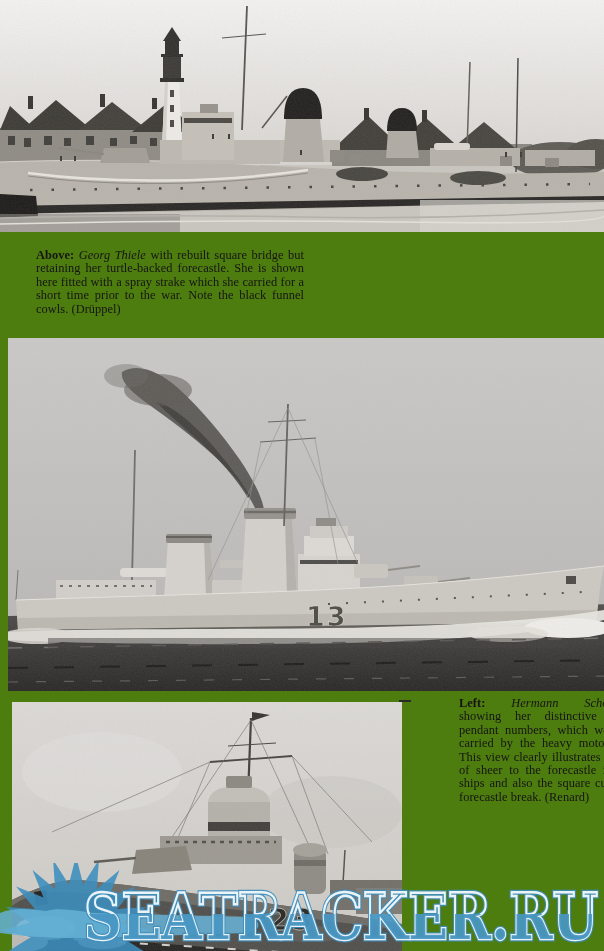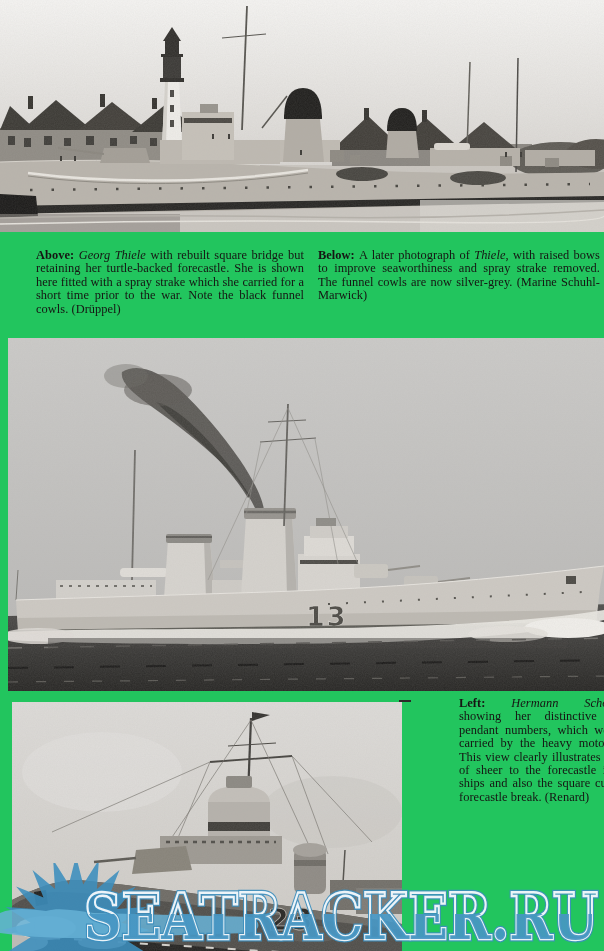--- a/index.html
+++ b/index.html
@@ -1,18 +1,18 @@
 <!DOCTYPE html>
 <html><head>
 <meta charset="utf-8">
 <style>
   html,body{margin:0;padding:0;background:#ffffff;}
   .page{
     position:relative;width:604px;height:951px;margin:0 auto;
-    background:#22c55e;overflow:hidden;
+    background:#4d7c0f;overflow:hidden;
     font-family:"Liberation Serif", serif;
   }
   .photo{position:absolute;line-height:0;}
   .photo svg{display:block;}
   .photo-top{left:0;top:0;}
   .photo-middle{left:0;top:330px;}
   .photo-bottom{left:0;top:690px;}
   .caption{
     position:absolute;font-size:12.4px;line-height:13.4px;
     text-align:justify;color:#161513;letter-spacing:0.05px;
@@ -142,21 +142,20 @@
       </g>
       <rect x="0" y="214" width="180" height="18" fill="#8a8680" opacity="0.6"></rect>
       <rect x="420" y="200" width="184" height="32" fill="#d9d6d0" opacity="0.7"></rect>
       <path d="M0,218 Q150,214 300,217 T604,210" stroke="#b5b1aa" stroke-width="1.5" fill="none"></path>
       <path d="M0,224 Q200,219 400,222 T604,216" stroke="#e6e3dd" stroke-width="1.5" fill="none"></path>
       <rect width="604" height="232" filter="url(#gA)" opacity="0.5"></rect>
     </svg>
   </figure>
 
   <div class="caption caption-above"><span class="seg-b">Above: </span><span class="seg-i">Georg Thiele</span><span> with rebuilt square bridge but retaining her turtle-backed forecastle. She is shown here fitted with a spray strake which she carried for a short time prior to the war. Note the black funnel cowls. (Drüppel)</span></div>
-  <div class="caption caption-below"><span class="seg-b">Below: </span><span>A later photograph of </span><span class="seg-i">Thiele</span><span>, with raised bows to improve seaworthiness and spray strake removed. The funnel cowls are now silver-grey. (Marine Schuhl-Marwick)</span></div>
 
   <figure class="photo photo-middle" style="margin:8px">
     <svg width="604" height="353" viewBox="0 0 604 353">
       <defs>
         <linearGradient id="skyB" x1="0" y1="0" x2="0" y2="1">
           <stop offset="0" stop-color="#cbcac8"></stop>
             <stop offset="1" stop-color="#bbbab8"></stop>
         </linearGradient>
         <linearGradient id="seaB" x1="0" y1="0" x2="0" y2="1">
           <stop offset="0" stop-color="#4e4d4b"></stop>

